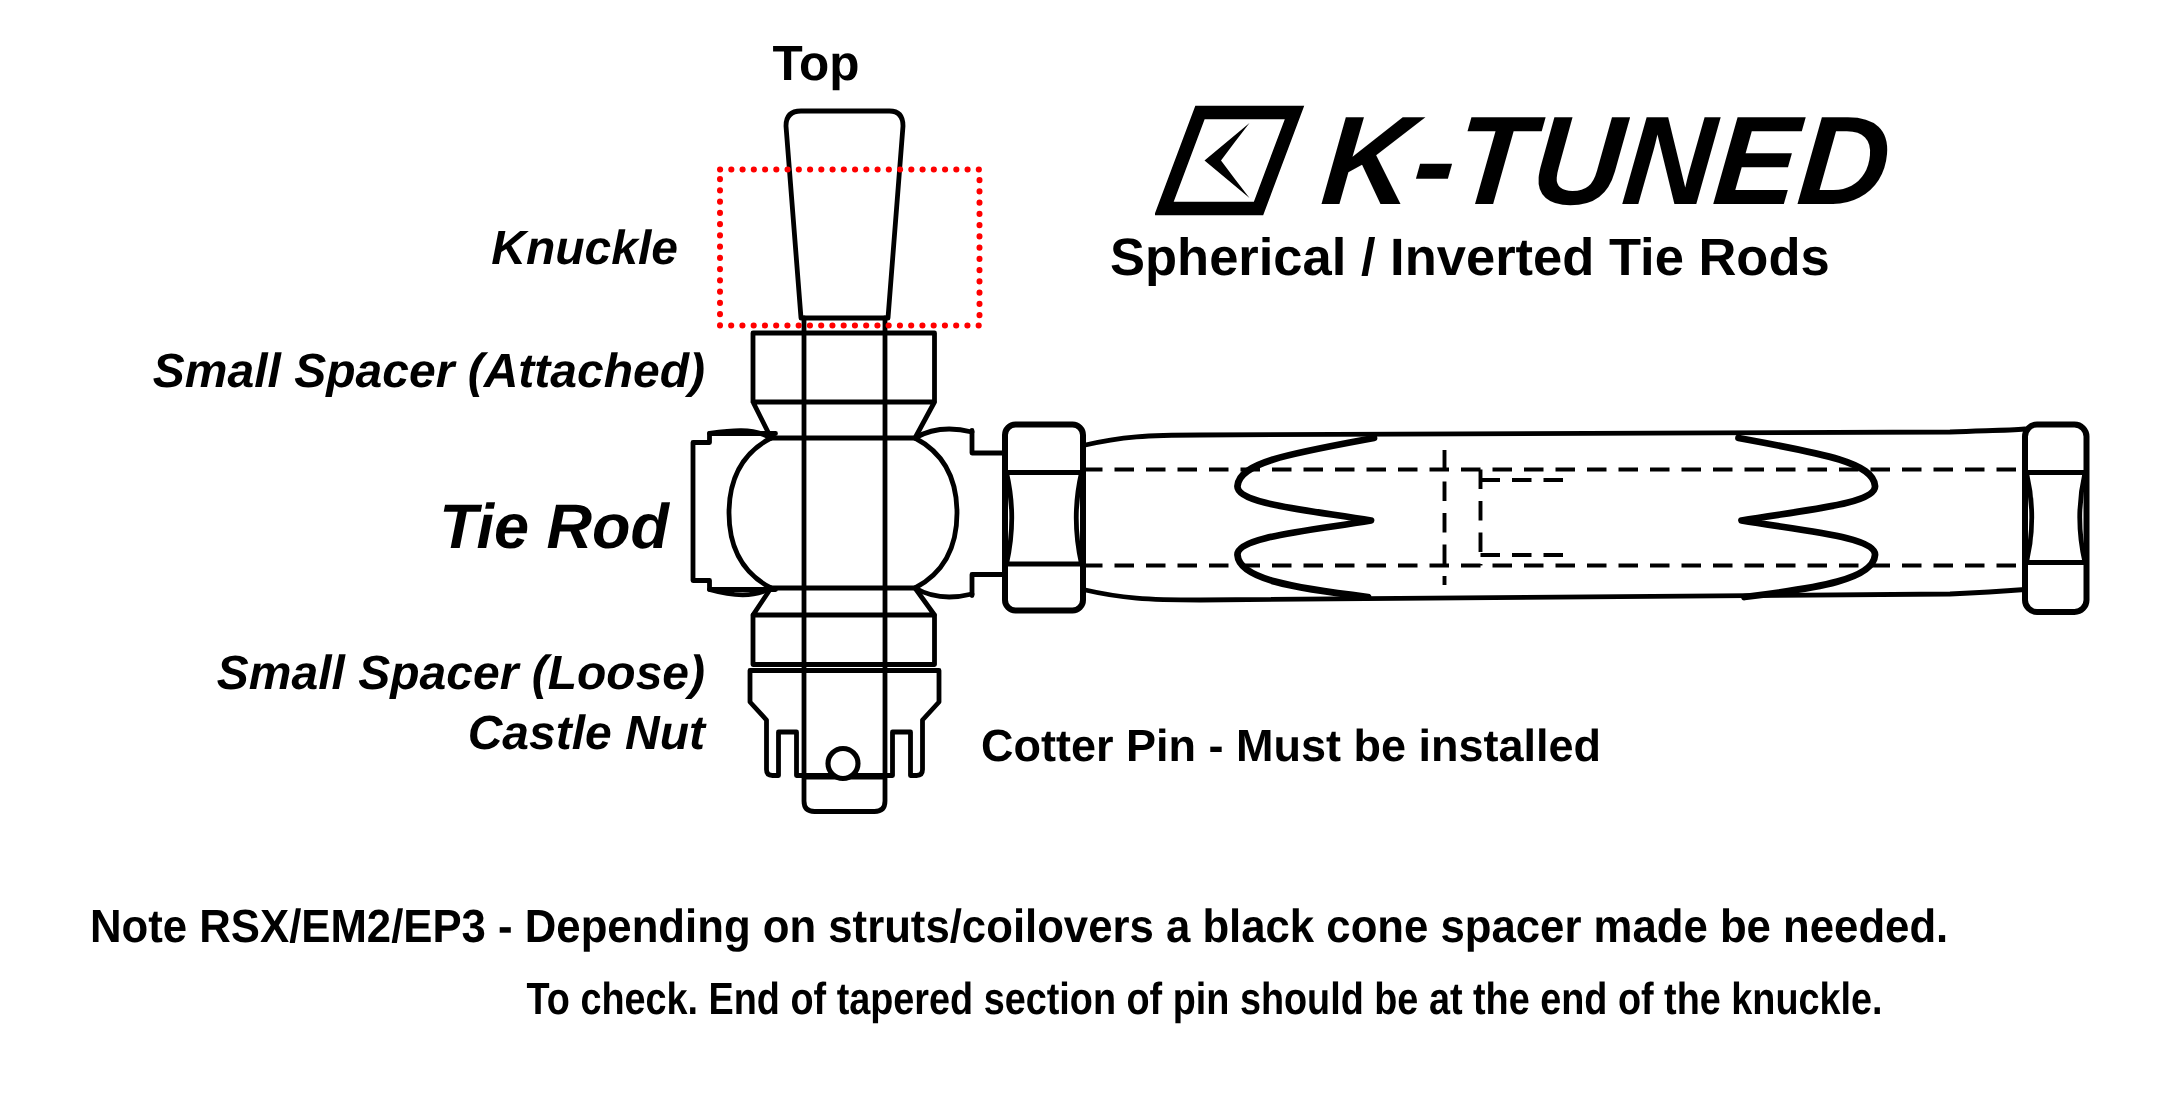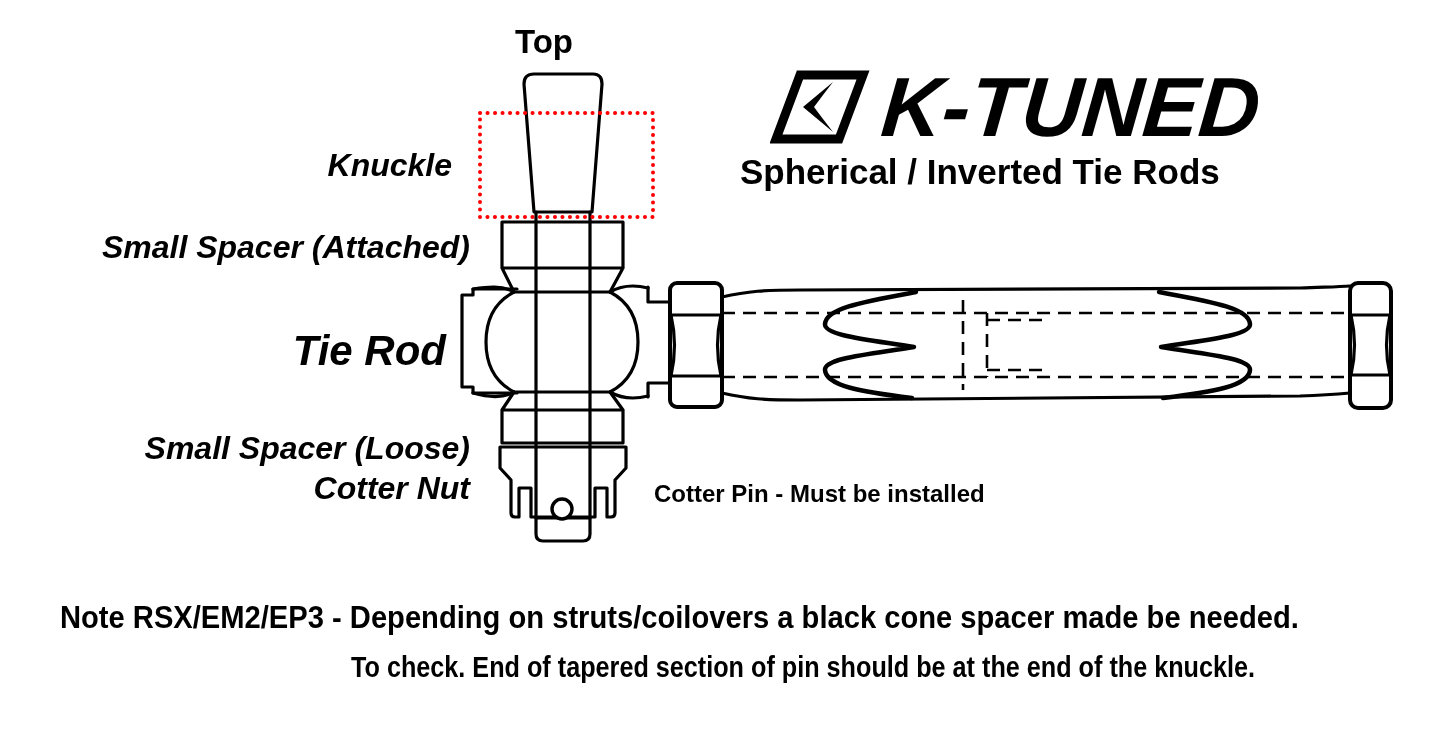--- a/index.html
+++ b/index.html
@@ -6,21 +6,21 @@
   body{width:1445px;height:731px;position:relative;overflow:hidden;
        font-family:"Liberation Sans","DejaVu Sans",sans-serif;color:#000;}
   .lbl{position:absolute;font-weight:bold;white-space:nowrap;line-height:1.1;}
   .r{left:0;text-align:right;font-style:italic;}
   #lbl-top{left:444px;width:200px;top:24px;font-size:33px;text-align:center;}
   #lbl-knuckle{width:452px;top:148px;font-size:32px;}
   #lbl-large-spacer{width:470px;top:230px;font-size:32px;}
   #lbl-tie-rod{width:446px;top:328px;font-size:42px;}
   #lbl-small-spacer{width:470px;top:404px;font-size:32px;margin-top:27px;}
   #lbl-castle-nut{width:470px;top:471px;font-size:32px;}
-  #lbl-cotter-pin{left:654px;top:481px;font-size:24px;}
+  #lbl-cotter-pin{left:654px;top:481px;font-size:30px;}
   #subtitle{left:740px;width:590px;top:153px;font-size:35px;text-align:left;}
   #note1{left:60px;top:601px;font-size:31px;transform:scaleX(.94);transform-origin:left top;}
   #note2{left:351px;top:650px;font-size:30px;transform:scaleX(.84);transform-origin:left top;}
   #logo{position:absolute;left:770px;top:66px;height:82px;display:flex;align-items:center;gap:12px;}
   #logo-text{font-size:84px;font-weight:bold;font-style:italic;letter-spacing:0px;
              transform:skewX(-5deg);line-height:80px;}
   svg{position:absolute;left:0;top:0;}
   .ln{fill:none;stroke:#000;stroke-width:3.2;stroke-linejoin:round;stroke-linecap:round;}
   .lnb{fill:none;stroke:#000;stroke-width:4;stroke-linejoin:round;}
   .fw{fill:#fff;}
@@ -87,17 +87,17 @@
   </svg>
   <div id="logo-text">K-TUNED</div>
 </div>
 <div class="lbl" id="subtitle">Spherical / Inverted Tie Rods</div>
 
 <div class="lbl" id="lbl-top">Top</div>
 <div class="lbl r" id="lbl-knuckle">Knuckle</div>
 <div class="lbl r" id="lbl-large-spacer">Small Spacer (Attached)</div>
 <div class="lbl r" id="lbl-tie-rod">Tie Rod</div>
 <div class="lbl r" id="lbl-small-spacer">Small Spacer (Loose)</div>
-<div class="lbl r" id="lbl-castle-nut">Cotter Nut</div>
+<div class="lbl r" id="lbl-castle-nut">Castle Nut</div>
 <div class="lbl" id="lbl-cotter-pin">Cotter Pin - Must be installed</div>
 
 <div class="lbl" id="note1">Note RSX/EM2/EP3 - Depending on struts/coilovers a black cone spacer made be needed.</div>
 <div class="lbl" id="note2">To check. End of tapered section of pin should be at the end of the knuckle.</div>
 
 </body></html>

